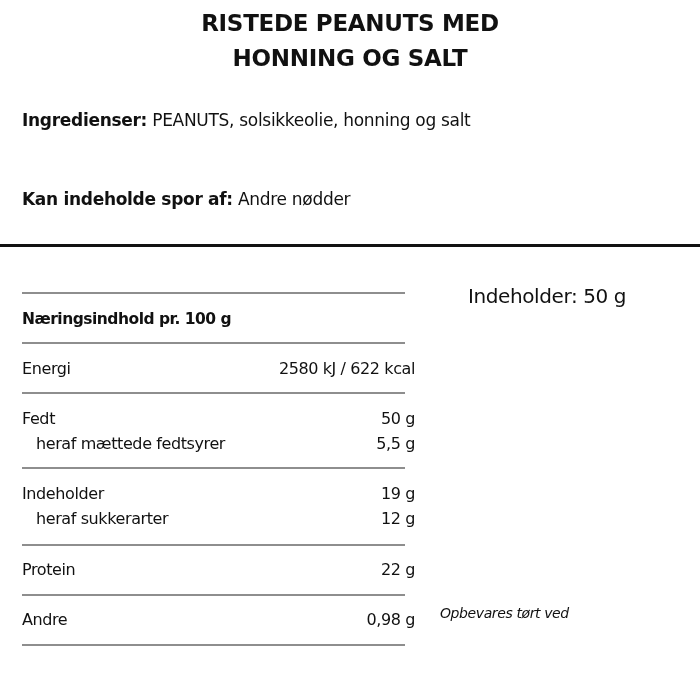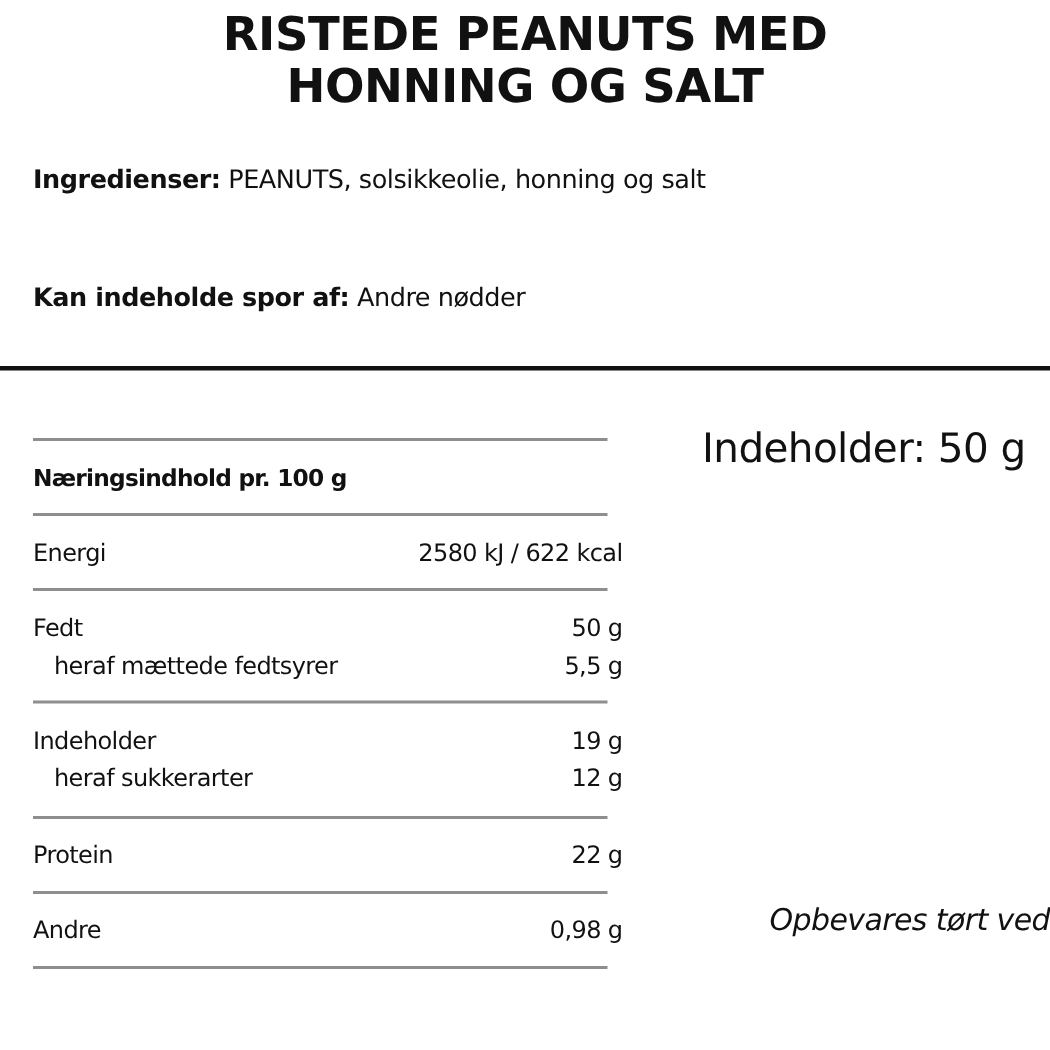--- a/index.html
+++ b/index.html
@@ -1,31 +1,31 @@
 <!DOCTYPE html>
 <html><head>
 <meta charset="utf-8">
 <style>
   html, body { margin: 0; padding: 0; background: #ffffff; }
   body { width: 700px; height: 700px; position: relative; overflow: hidden;
          font-family: "DejaVu Sans", "Liberation Sans", sans-serif; color: #111; }
   .title { position: absolute; left: 0; top: 6px; width: 700px; text-align: center;
-           font-weight: bold; font-size: 31px; line-height: 35px; letter-spacing: -0.3px; }
+           font-weight: bold; font-size: 23px; line-height: 35px; letter-spacing: -0.3px; }
   .line-text { position: absolute; left: 22px; font-size: 17px; letter-spacing: -0.3px; }
   .line-text b { font-weight: bold; margin-top: 44px; }
   .divider-thick { position: absolute; left: 0; top: 244px; width: 700px; height: 3px; background: #111; }
   .rule { position: absolute; left: 22px; width: 383px; height: 2px; background: #8e8e8e; }
   .row { position: absolute; left: 22px; width: 393px; font-size: 16px; letter-spacing: -0.4px; }
   .row .lbl { position: absolute; left: 0; }
   .row .val { position: absolute; right: 0; }
   .row .sub { left: 14px; }
   .hdr { position: absolute; left: 22px; top: 310px; font-size: 15.5px; font-weight: bold; letter-spacing: -0.5px; }
-  .contains { position: absolute; left: 468px; top: 284px; font-size: 27px; letter-spacing: -0.4px; }
-  .storage { position: absolute; left: 440px; top: 598px; width: 260px; text-align: right;
-             font-style: italic; font-size: 20px; line-height: 31px; letter-spacing: -0.4px; }
+  .contains { position: absolute; left: 468px; top: 284px; font-size: 20px; letter-spacing: -0.4px; }
+  .storage { position: absolute; left: 440px; top: 598px; width: 260px; text-align: left;
+             font-style: italic; font-size: 14px; line-height: 31px; letter-spacing: -0.4px; }
 </style>
 </head>
 <body>
 
 <div class="title">
   <div>RISTEDE PEANUTS MED</div>
   <div>HONNING OG SALT</div>
 </div>
 
 <div class="line-text" style="top:110px;">

